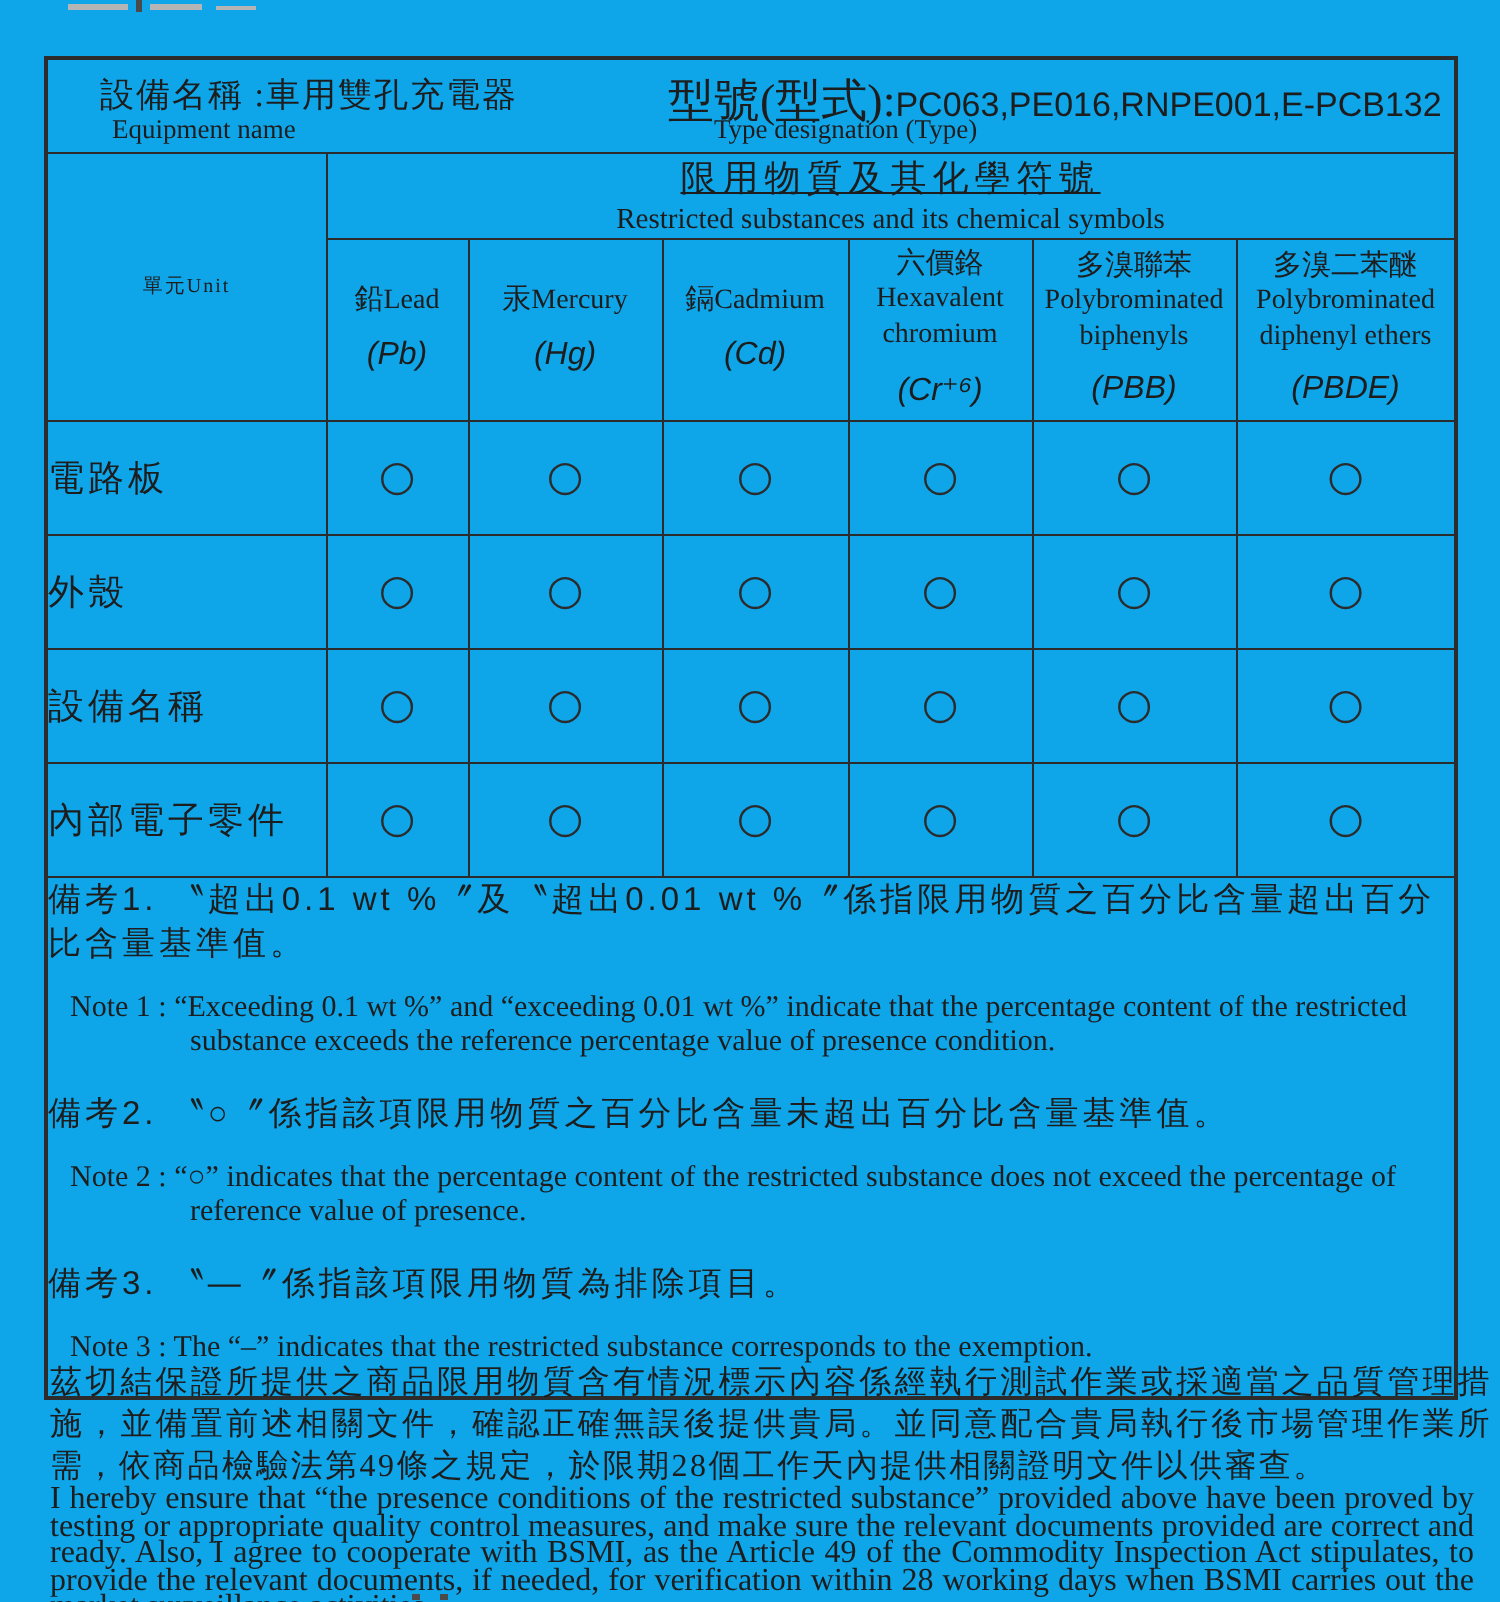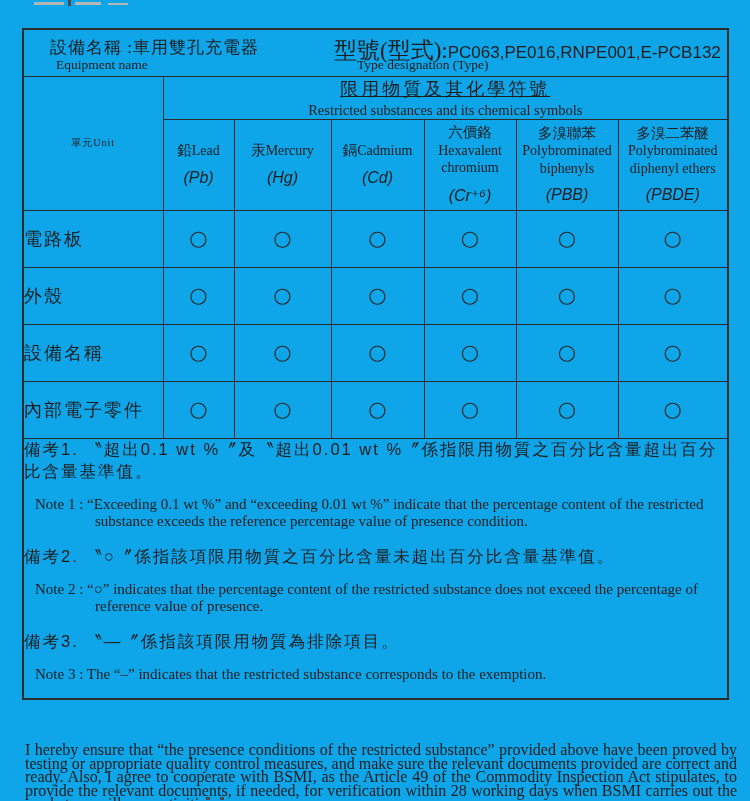--- a/index.html
+++ b/index.html
@@ -196,20 +196,21 @@
           <div class="note-zh note-gap">備考2. 〝○〞係指該項限用物質之百分比含量未超出百分比含量基準值。</div>
           <div class="note-en">Note 2 : “○” indicates that the percentage content of the restricted substance does not exceed the percentage of reference value of presence.</div>
           <div class="note-zh note-gap">備考3. 〝—〞係指該項限用物質為排除項目。</div>
           <div class="note-en">Note 3 : The “–” indicates that the restricted substance corresponds to the exemption.</div>
         </td>
       </tr>
     </tbody>
       </table>
   </div>
 
+  <div class="decl-zh">茲切結保證所提供之商品限用物質含有情況標示內容係經執行測試作業或採適當之品質管理措施，並備置前述相關文件，確認正確無誤後提供貴局。並同意配合貴局執行後市場管理作業所需，依商品檢驗法第49條之規定，於限期28個工作天內提供相關證明文件以供審查。</div>
   <div class="decl-en">I hereby ensure that “the presence conditions of the restricted substance” provided above have been proved by testing or appropriate quality control measures, and make sure the relevant documents provided are correct and ready. Also, I agree to cooperate with BSMI, as the Article 49 of the Commodity Inspection Act stipulates, to provide the relevant documents, if needed, for verification within 28 working days when BSMI carries out the market surveillance activities.</div>
 
   <div>
     <span class="frag dark" style="left:206px; top:797px; width:4px; height:3px;"></span>
     <span class="frag dark" style="left:220px; top:797px; width:4px; height:3px;"></span>
   </div>
 
 </div>
 
 </body></html>

